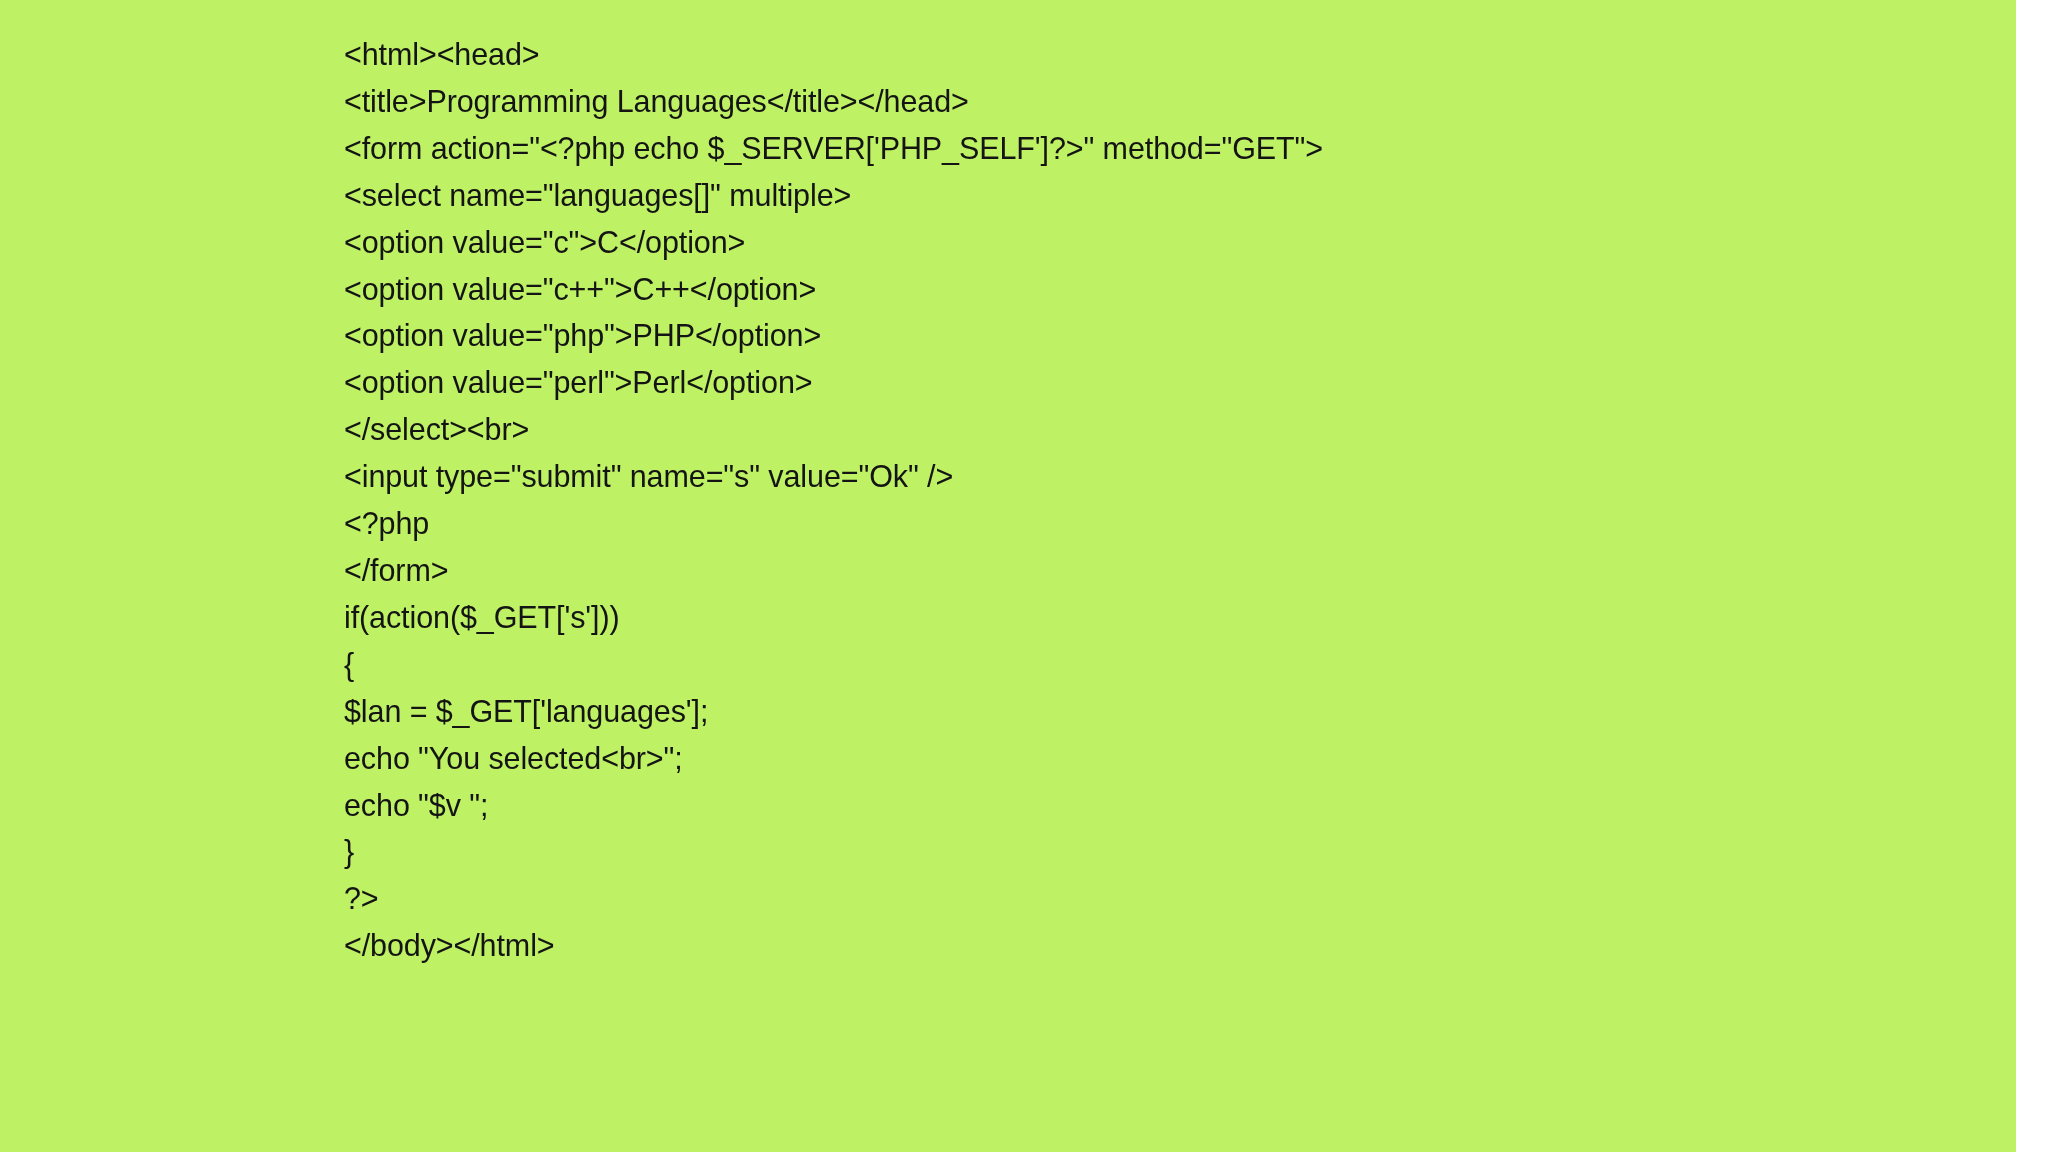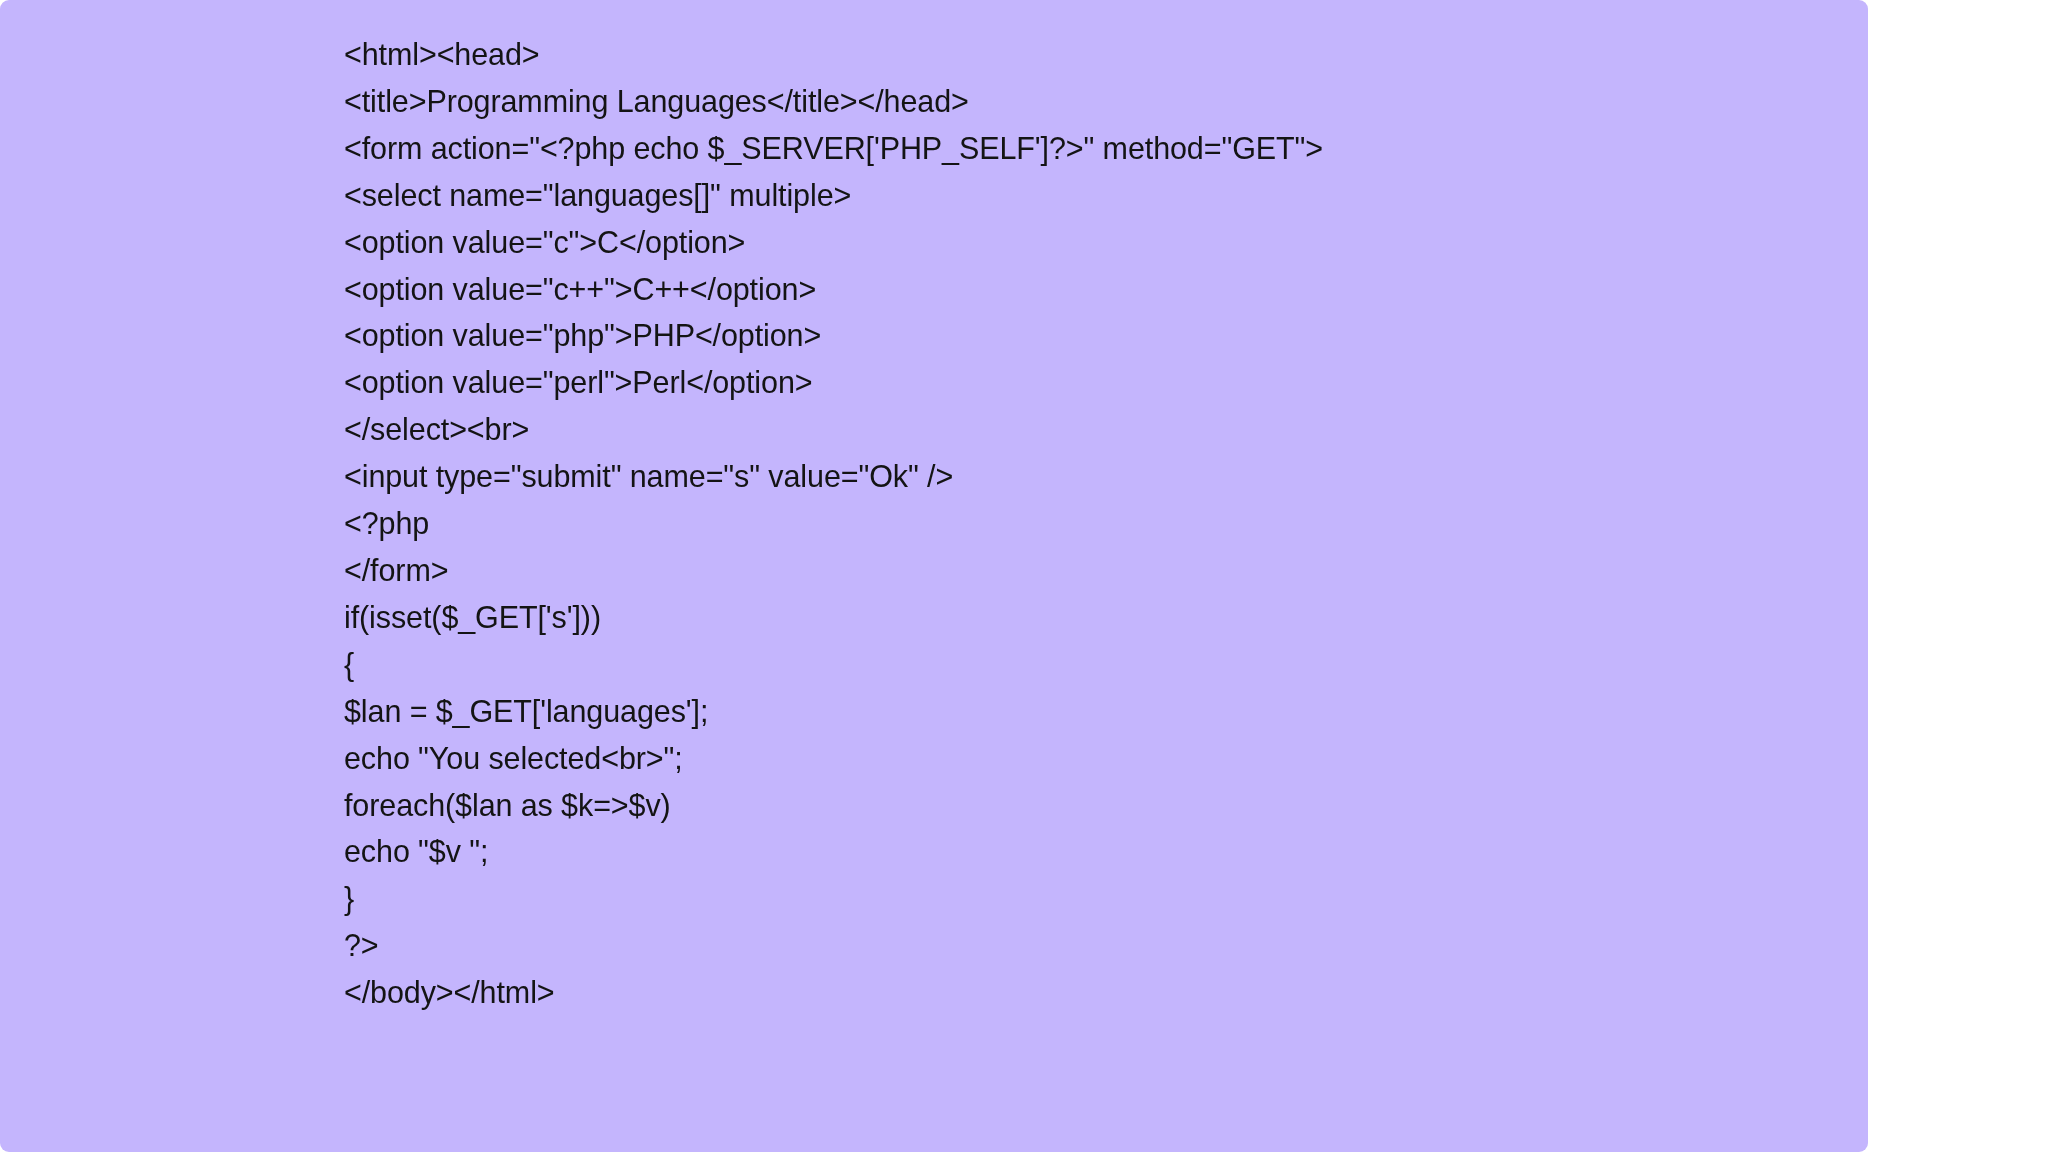--- a/index.html
+++ b/index.html
@@ -10,25 +10,24 @@
   }
   body {
     width: 2048px;
     height: 1152px;
     overflow: hidden;
     font-family: "Liberation Sans", sans-serif;
     -webkit-font-smoothing: antialiased;
   }
   #page {
     position: relative;
-    width: 1868px;
+    width: 2016px;
     height: 1152px;
-    background: #c4b5fd;
+    background: #bef264;
     box-sizing: border-box;
-    border-radius: 9px;
   }
   #code-listing {
     position: absolute;
     left: 344px;
     top: 31px;
     width: 1640px;
     margin: 0;
     padding: 0;
     list-style: none;
   }
@@ -54,23 +53,22 @@
       <div class="code-line">&lt;form action="&lt;?php echo $_SERVER['PHP_SELF']?&gt;" method="GET"&gt;</div>
       <div class="code-line">&lt;select name="languages[]" multiple&gt;</div>
       <div class="code-line">&lt;option value="c"&gt;C&lt;/option&gt;</div>
       <div class="code-line">&lt;option value="c++"&gt;C++&lt;/option&gt;</div>
       <div class="code-line">&lt;option value="php"&gt;PHP&lt;/option&gt;</div>
       <div class="code-line">&lt;option value="perl"&gt;Perl&lt;/option&gt;</div>
       <div class="code-line">&lt;/select&gt;&lt;br&gt;</div>
       <div class="code-line">&lt;input type="submit" name="s" value="Ok" /&gt;</div>
       <div class="code-line">&lt;?php</div>
       <div class="code-line">&lt;/form&gt;</div>
-      <div class="code-line">if(isset($_GET['s']))</div>
+      <div class="code-line">if(action($_GET['s']))</div>
       <div class="code-line">{</div>
       <div class="code-line">$lan = $_GET['languages'];</div>
       <div class="code-line">echo "You selected&lt;br&gt;";</div>
-      <div class="code-line">foreach($lan as $k=&gt;$v)</div>
       <div class="code-line">echo "$v ";</div>
       <div class="code-line">}</div>
       <div class="code-line">?&gt;</div>
       <div class="code-line">&lt;/body&gt;&lt;/html&gt;</div>
     </div>
 </div>
 
 </body></html>

